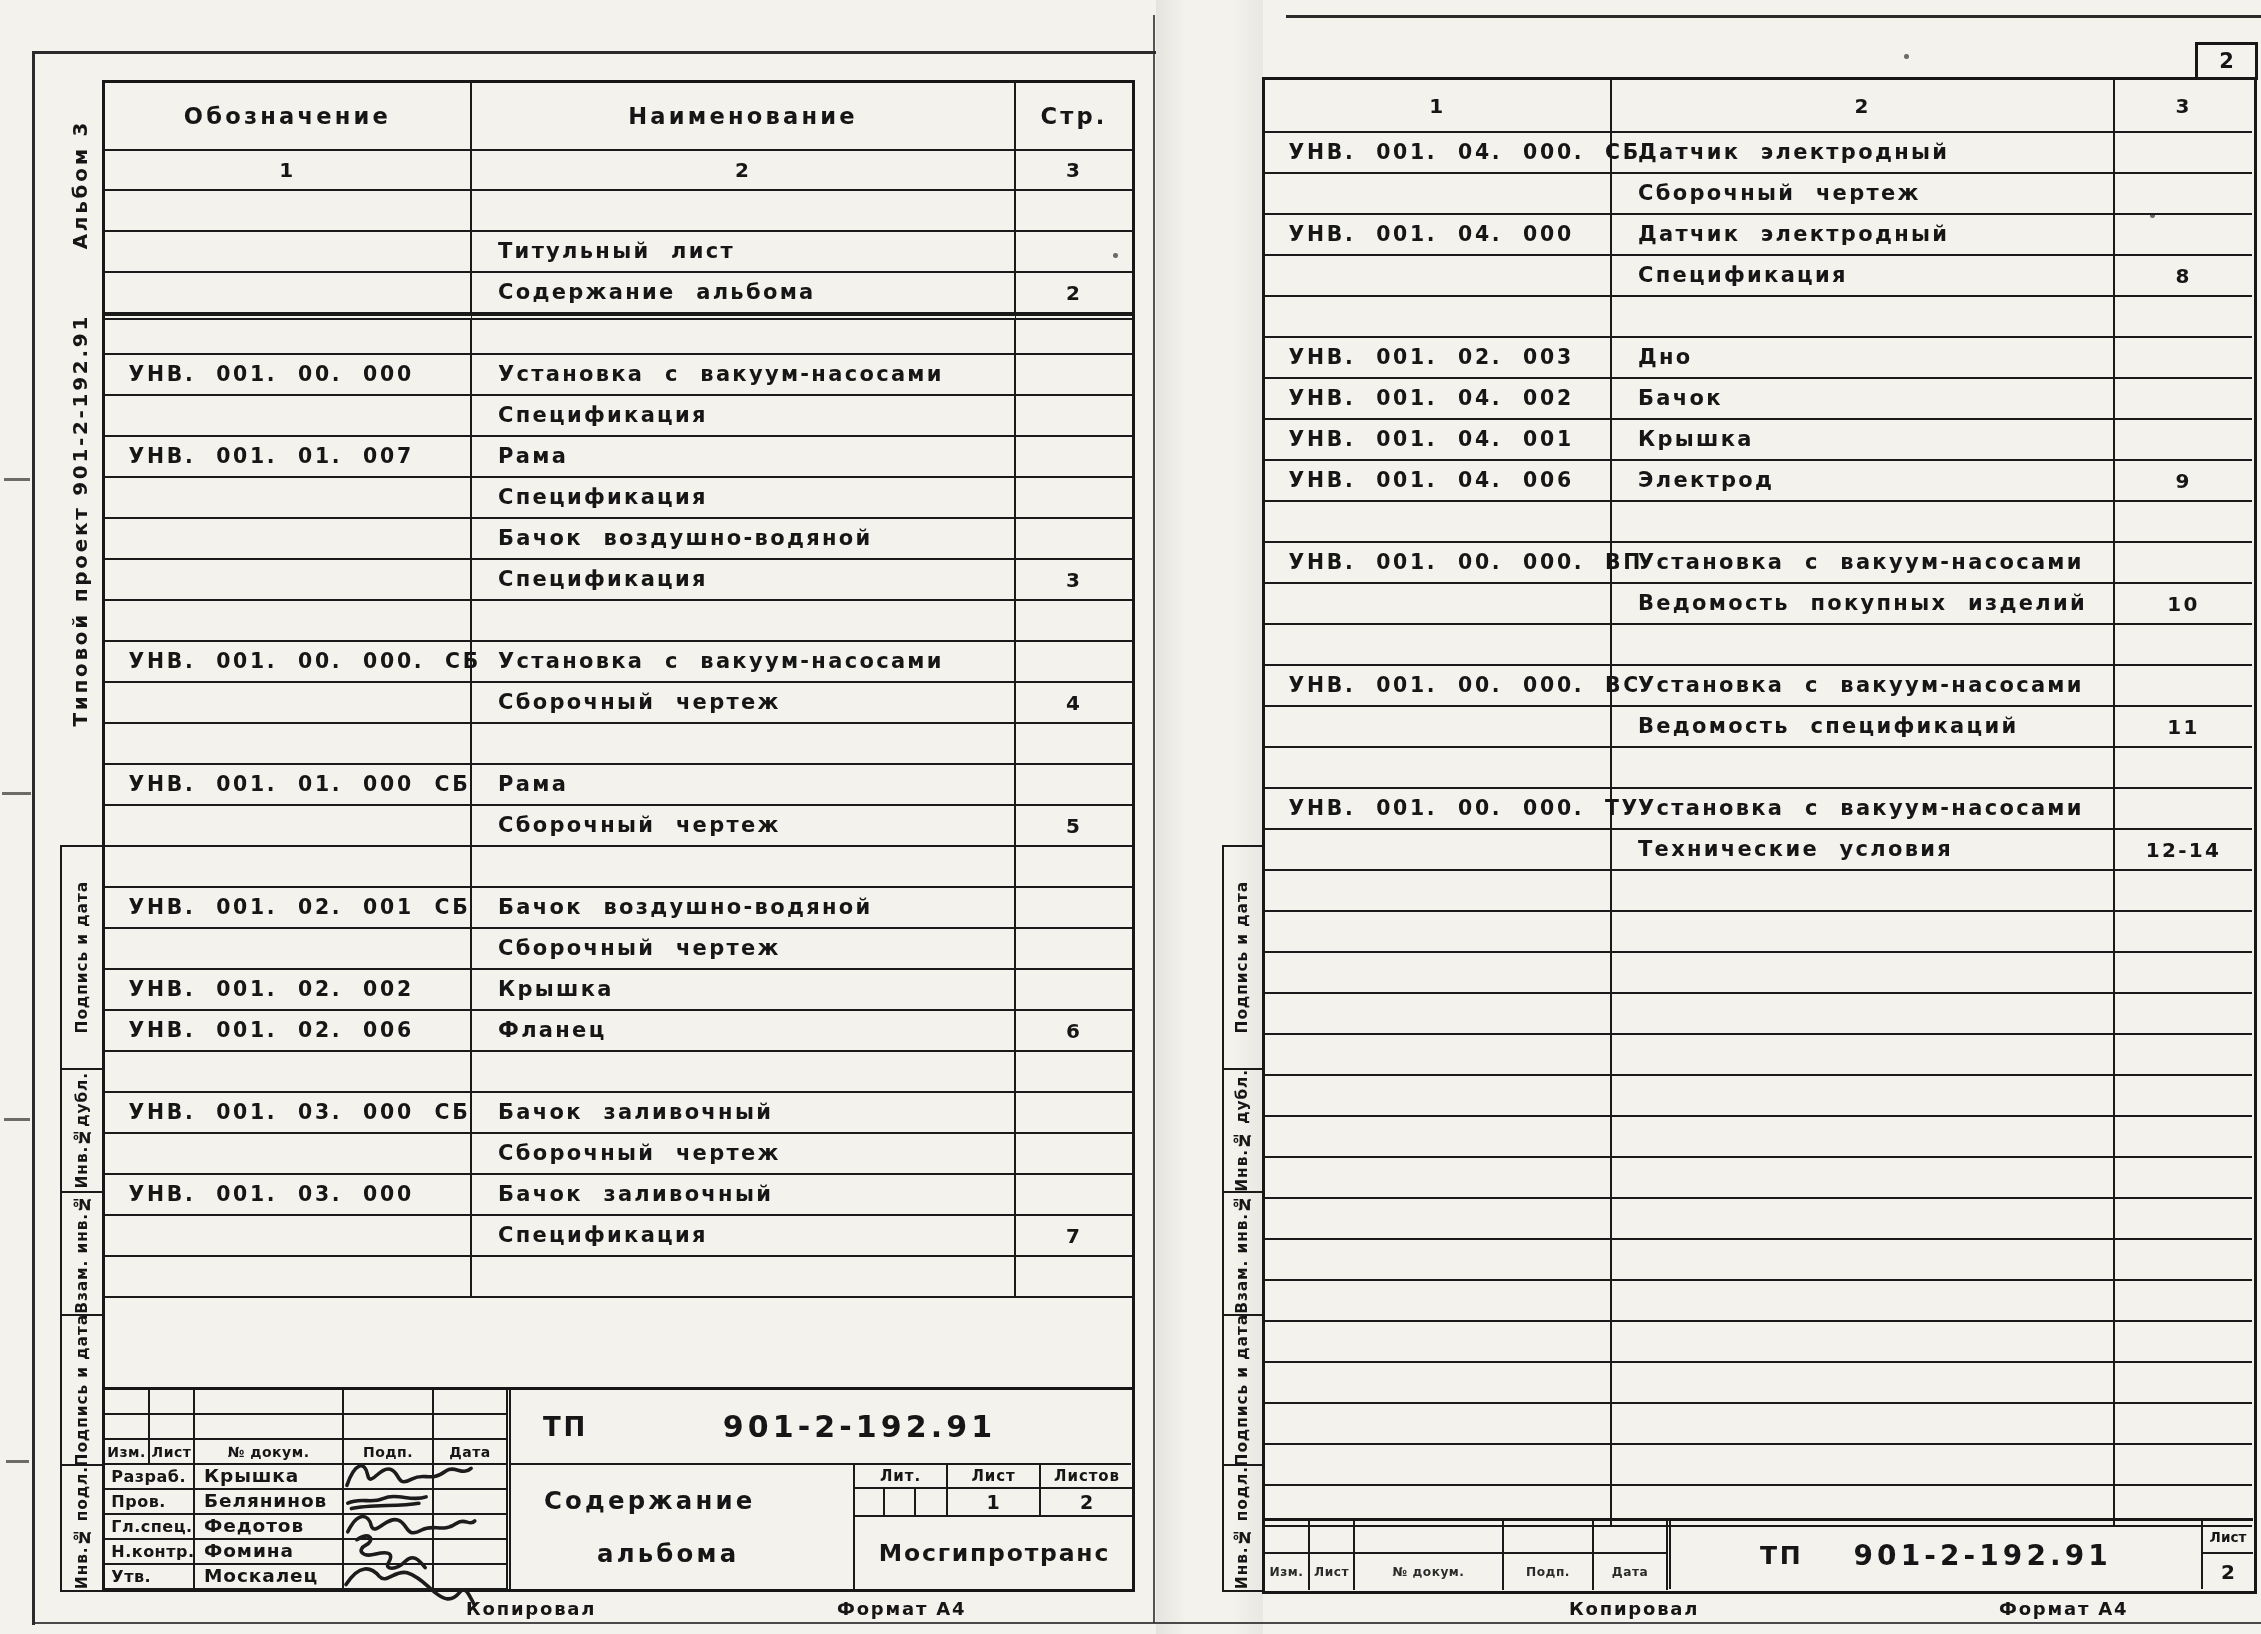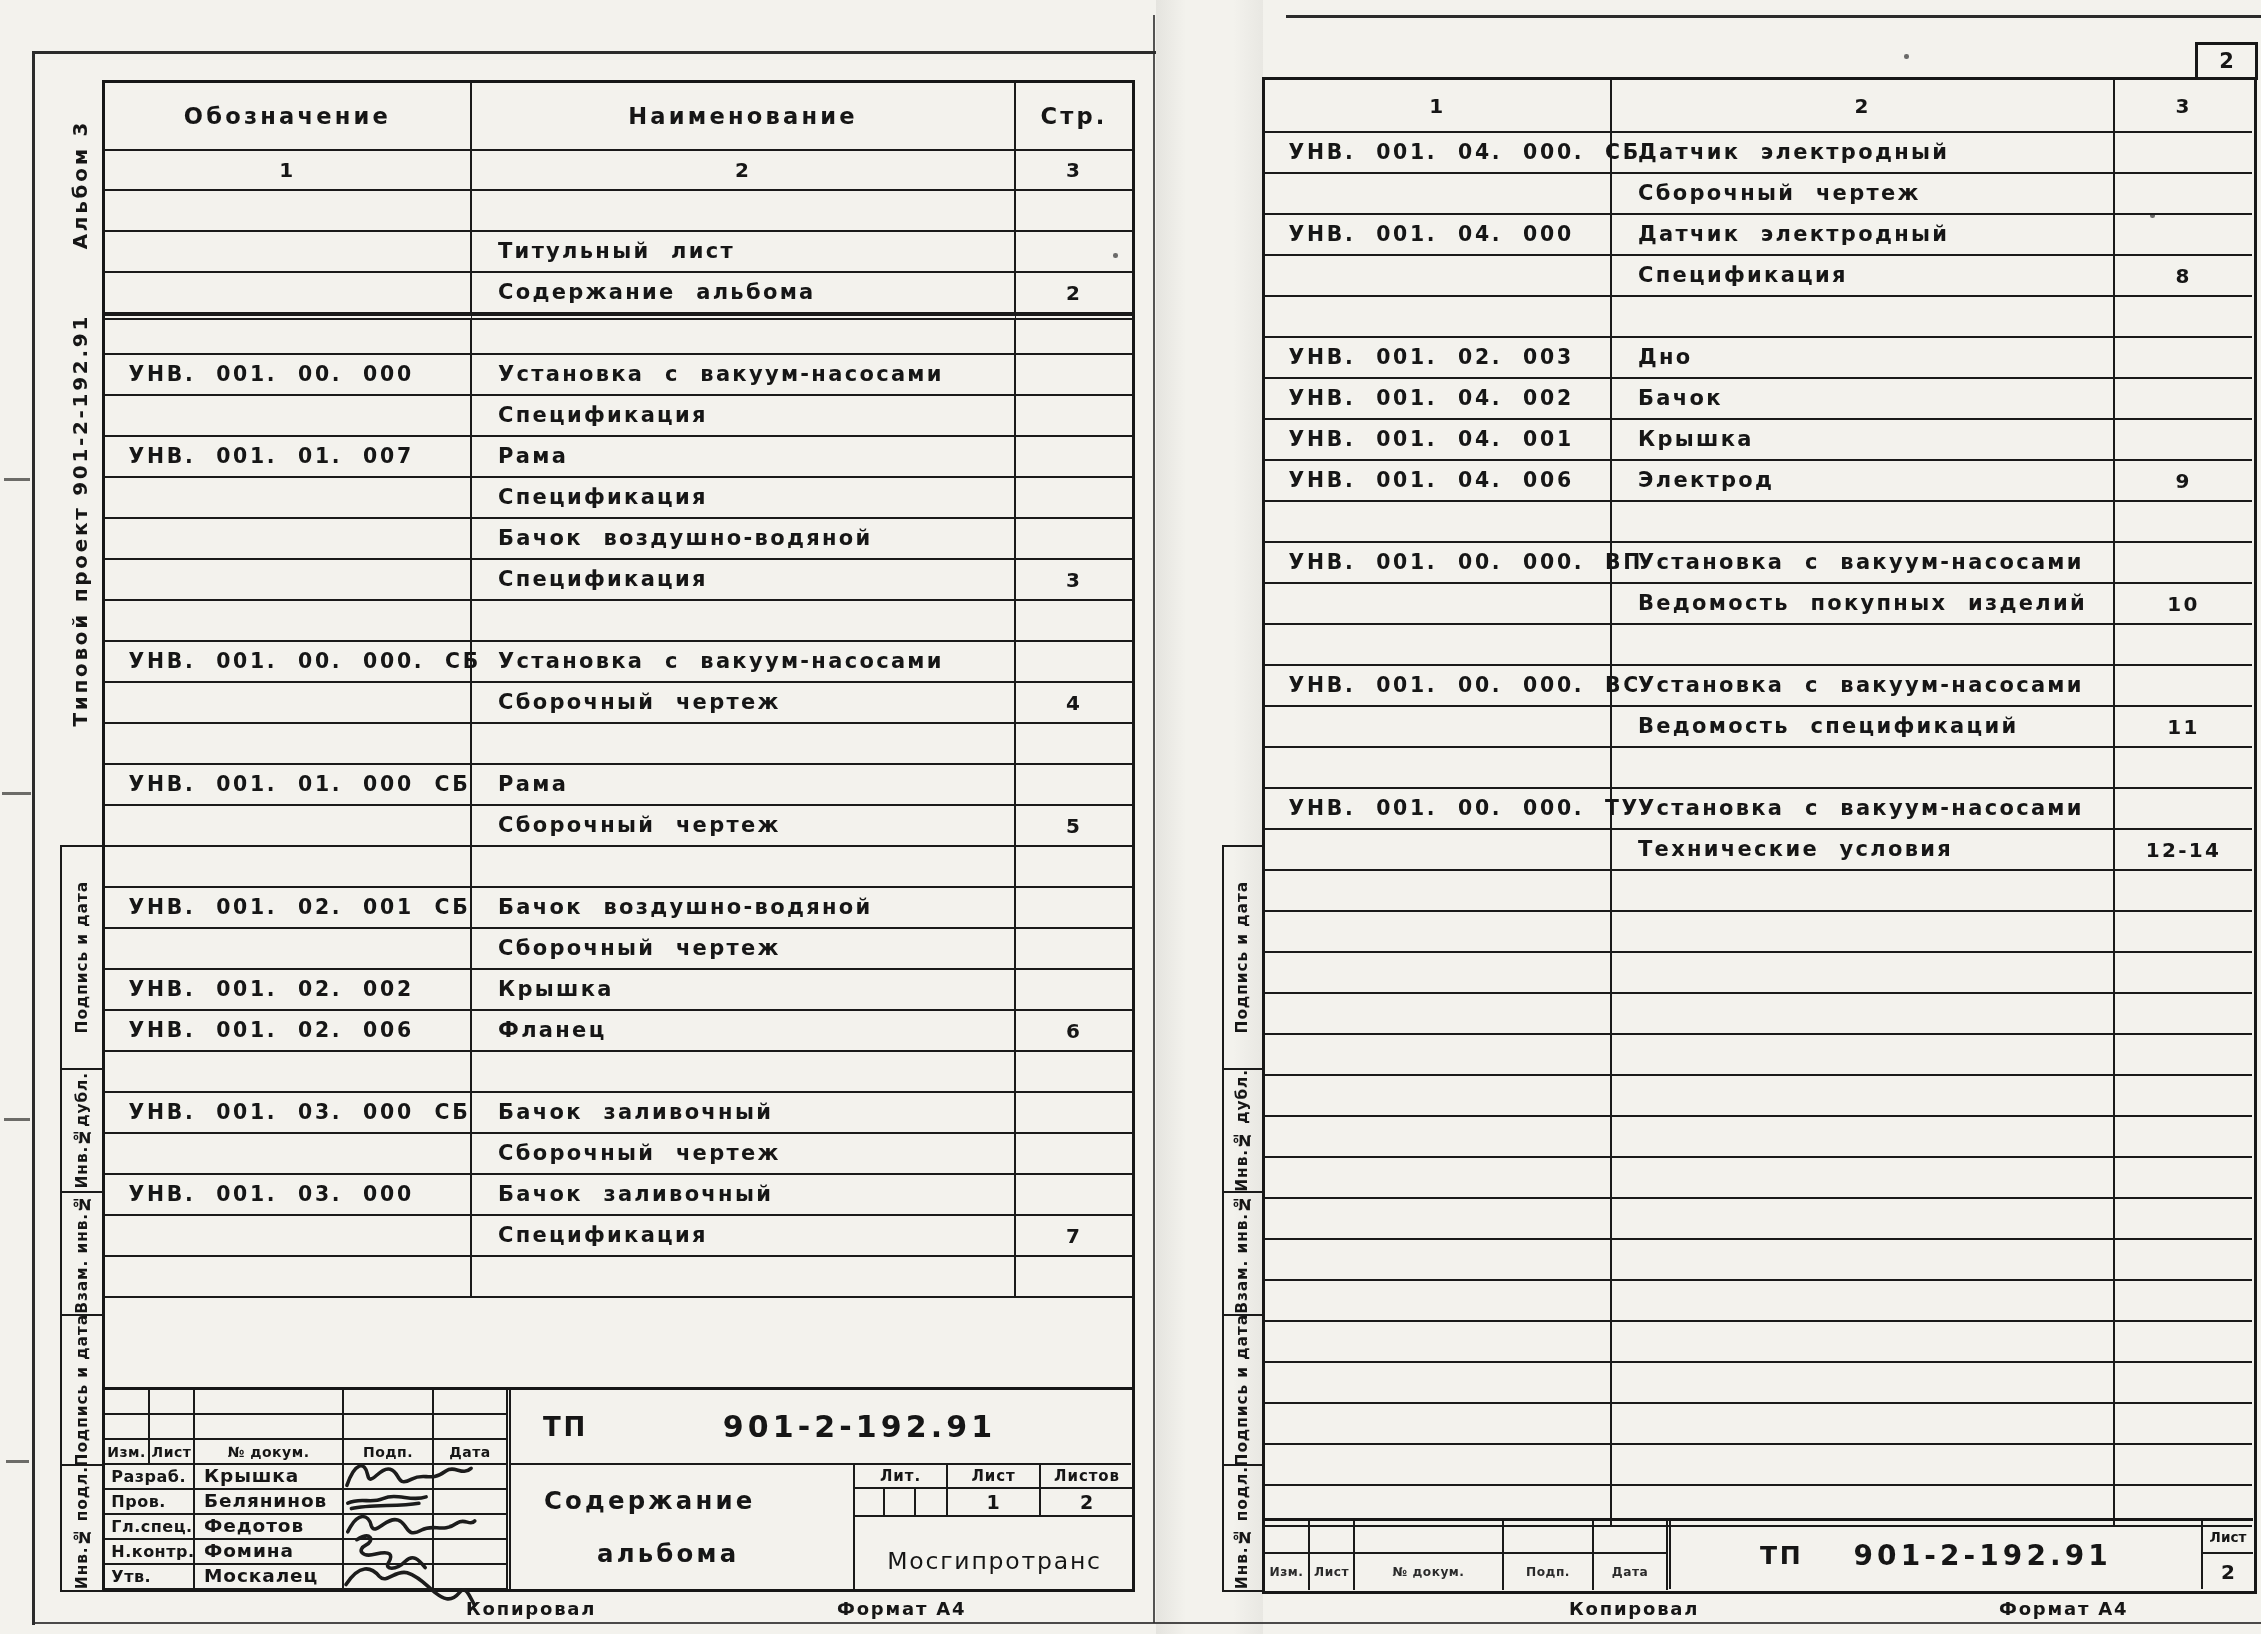--- a/index.html
+++ b/index.html
@@ -67,23 +67,23 @@
   .tb-title .l2 { margin-left:86px; margin-top:23.5px; }
   .tb-right { position:absolute; left:748px; top:75px; width:279px; height:124px; border-left:2.7px solid #1a1a1a;padding-left:18px; }
   .litgrid { position:absolute; left:0; top:0; width:279px; display:grid;
              grid-template-columns:93px 93px 92px; grid-template-rows:23.5px 28px; }
   .litc { border-right:2.7px solid #1a1a1a; border-bottom:2.7px solid #1a1a1a;
           display:flex; align-items:center; justify-content:center; font-weight:700; font-size:15px; letter-spacing:0.9px; }
   .litc.val { font-size:19px; }
   .litsub { display:grid; grid-template-columns:31px 31px 31px; padding:0; }
   .litsub span { border-right:2.7px solid #1a1a1a; height:100%; }
   .litsub span:last-child { border-right:none; }
-  .org { position:absolute; left:0; top:60px; width:279px; height:72px;
+  .org { position:absolute; left:0; top:52px; width:279px; height:72px;
          display:flex; align-items:center; justify-content:center;
-         font-weight:400; font-size:23.5px; letter-spacing:1.8px; }
+         font-weight:700; font-size:23.5px; letter-spacing:1.8px; }
 
   
   .rtb { position:absolute; left:0; top:1438px; width:988px; height:71px; border-top:3.2px solid #171717; }
   .rtb-left { position:absolute; left:0; top:0; width:404px; height:68px; display:grid;
               grid-template-columns:45px 45px 149px 90px 74px; grid-template-rows:33px 36px; }
   .rtbc { border-right:2.7px solid #1a1a1a; border-bottom:2.7px solid #1a1a1a;
           display:flex; align-items:center; justify-content:center; font-weight:700; font-size:12.2px; letter-spacing:0.5px; color:#2a2a2a; }
   .rtbc.r2 { border-bottom:none; }
   .rtb-des { position:absolute; left:404px; top:0; width:532px; height:68px; border-left:2.7px solid #1a1a1a;
              display:flex; align-items:center; justify-content:center; gap:50px; font-weight:700; }

